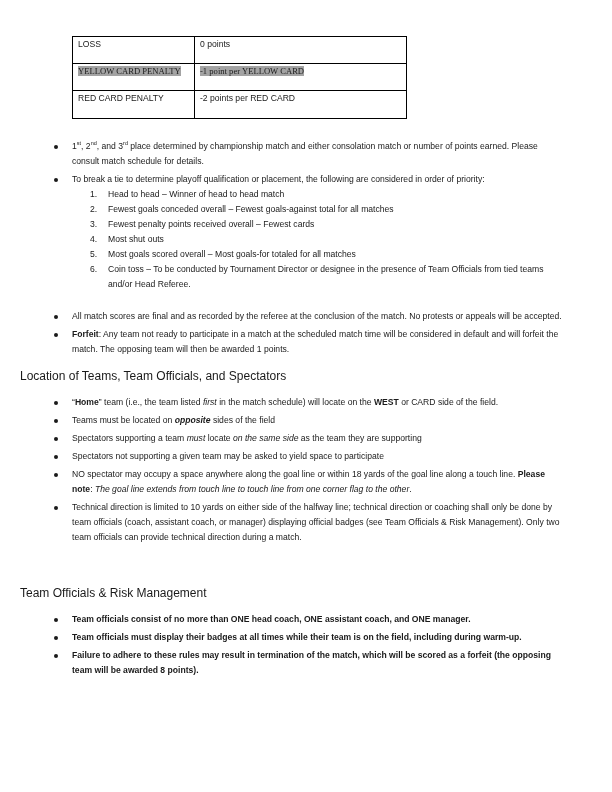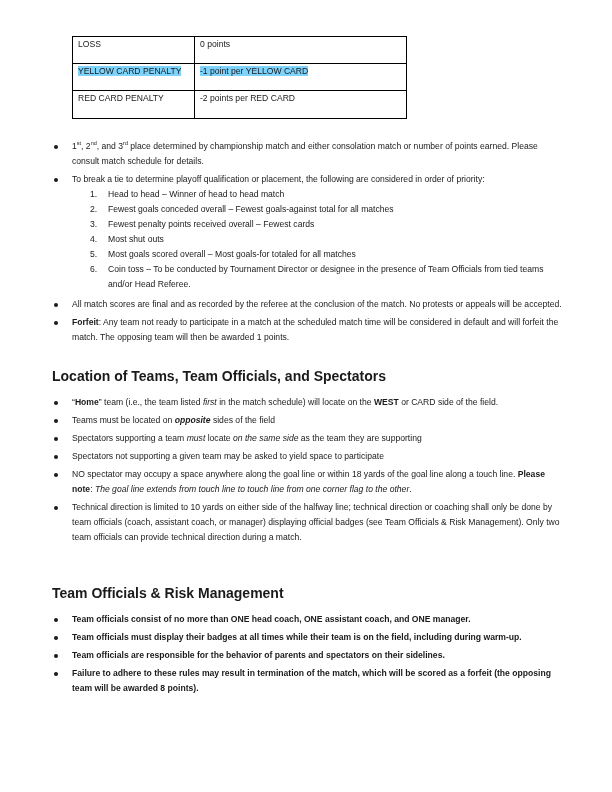--- a/index.html
+++ b/index.html
@@ -13,39 +13,39 @@
     table.points {
       position: absolute; left: 72px; top: 36px;
       border-collapse: collapse; width: 335px;
     }
     table.points td {
       border: 1px solid #000; vertical-align: top;
       padding: 1px 5px 0 5px; height: 25px; font-size: 8.6px; line-height: 13px;
     }
     table.points td.c1 { width: 111px; }
     table.points tr:last-child td { height: 26px; }
-    .hl { background: #7dd3fc; }
+    .hl { background: #a3a3a3; font-family: Liberation Serif, serif; }
 
     ul.bul { list-style: none; margin: 0; padding: 0; position: absolute; left: 0; width: 612px; }
     ul.bul > li { position: relative; padding-left: 72px; padding-right: 50px; margin: 0 0 3px 0; }
     ul.bul > li .dot {
       position: absolute; left: 54px; top: 6px; width: 4px; height: 4px; border-radius: 50%; background: #1a1a1a;
     }
     ul.bul.loc > li, ul.bul.off > li { padding-left: 72px; }
 
     ol.tb { list-style: none; margin: 0; padding: 0; }
     ol.tb li { position: relative; padding-left: 36px; margin-right: 0; }
     ol.tb li .num { position: absolute; left: 18px; top: 0; }
 
     sup { font-size: 5.5px; line-height: 0; vertical-align: super; }
     b { font-weight: bold; margin-top: 12px; }
     i { font-style: italic; }
 
     .heading {
-      position: absolute; left: 52px; font-weight: bold; font-size: 14px;
+      position: absolute; left: 20px; font-weight: normal; font-size: 12px;
     }
   </style>
 </head>
 <body>
 
 <div class="page">
 
   <table class="points">
     <tbody>
         <tr>
@@ -61,21 +61,21 @@
       <td><span>-2 points per RED CARD</span></td>
     </tr>
   </tbody>
     </table>
 
   <ul class="bul" style="top:139px;">
     <li>
       <span class="dot"></span>
       <span>1</span><sup>st</sup><span>, </span><span>2</span><sup>nd</sup><span>, and </span><span>3</span><sup>rd</sup><span> place determined by championship match and either consolation match or number of points earned. Please consult match schedule for details.</span>
     </li>
-    <li style="margin-bottom:5px;">
+    <li style="margin-bottom:17px;">
       <span class="dot"></span>
       <span>To break a tie to determine playoff qualification or placement, the following are considered in order of priority:</span>
       <ol class="tb">
         <li><span class="num">1.</span><span>Head to head – Winner of head to head match</span></li>
         <li><span class="num">2.</span><span>Fewest goals conceded overall – Fewest goals-against total for all matches</span></li>
         <li><span class="num">3.</span><span>Fewest penalty points received overall – Fewest cards</span></li>
         <li><span class="num">4.</span><span>Most shut outs</span></li>
         <li><span class="num">5.</span><span>Most goals scored overall – Most goals-for totaled for all matches</span></li>
         <li><span class="num">6.</span><span>Coin toss – To be conducted by Tournament Director or designee in the presence of Team Officials from tied teams and/or Head Referee.</span></li>
       </ol>
@@ -117,17 +117,16 @@
       <span class="dot"></span>
       <span>Technical direction is limited to 10 yards on either side of the halfway line; technical direction or coaching shall only be done by team officials (coach, assistant coach, or manager) displaying official badges (see Team Officials &amp; Risk Management). Only two team officials can provide technical direction during a match.</span>
     </li>
   </ul>
 
   <div class="heading" style="top:586px;text-align:right;">Team Officials &amp; Risk Management</div>
 
   <ul class="bul off" style="top:612px;font-weight:bold;">
     <li><span class="dot"></span><span>Team officials consist of no more than ONE head coach, ONE assistant coach, and ONE manager.</span></li>
     <li><span class="dot"></span><span>Team officials must display their badges at all times while their team is on the field, including during warm-up.</span></li>
-    <li><span class="dot"></span><span>Team officials are responsible for the behavior of parents and spectators on their sidelines.</span></li>
     <li><span class="dot"></span><span>Failure to adhere to these rules may result in termination of the match, which will be scored as a forfeit (the opposing team will be awarded 8 points).</span></li>
   </ul>
 
 </div>
 
 </body></html>

